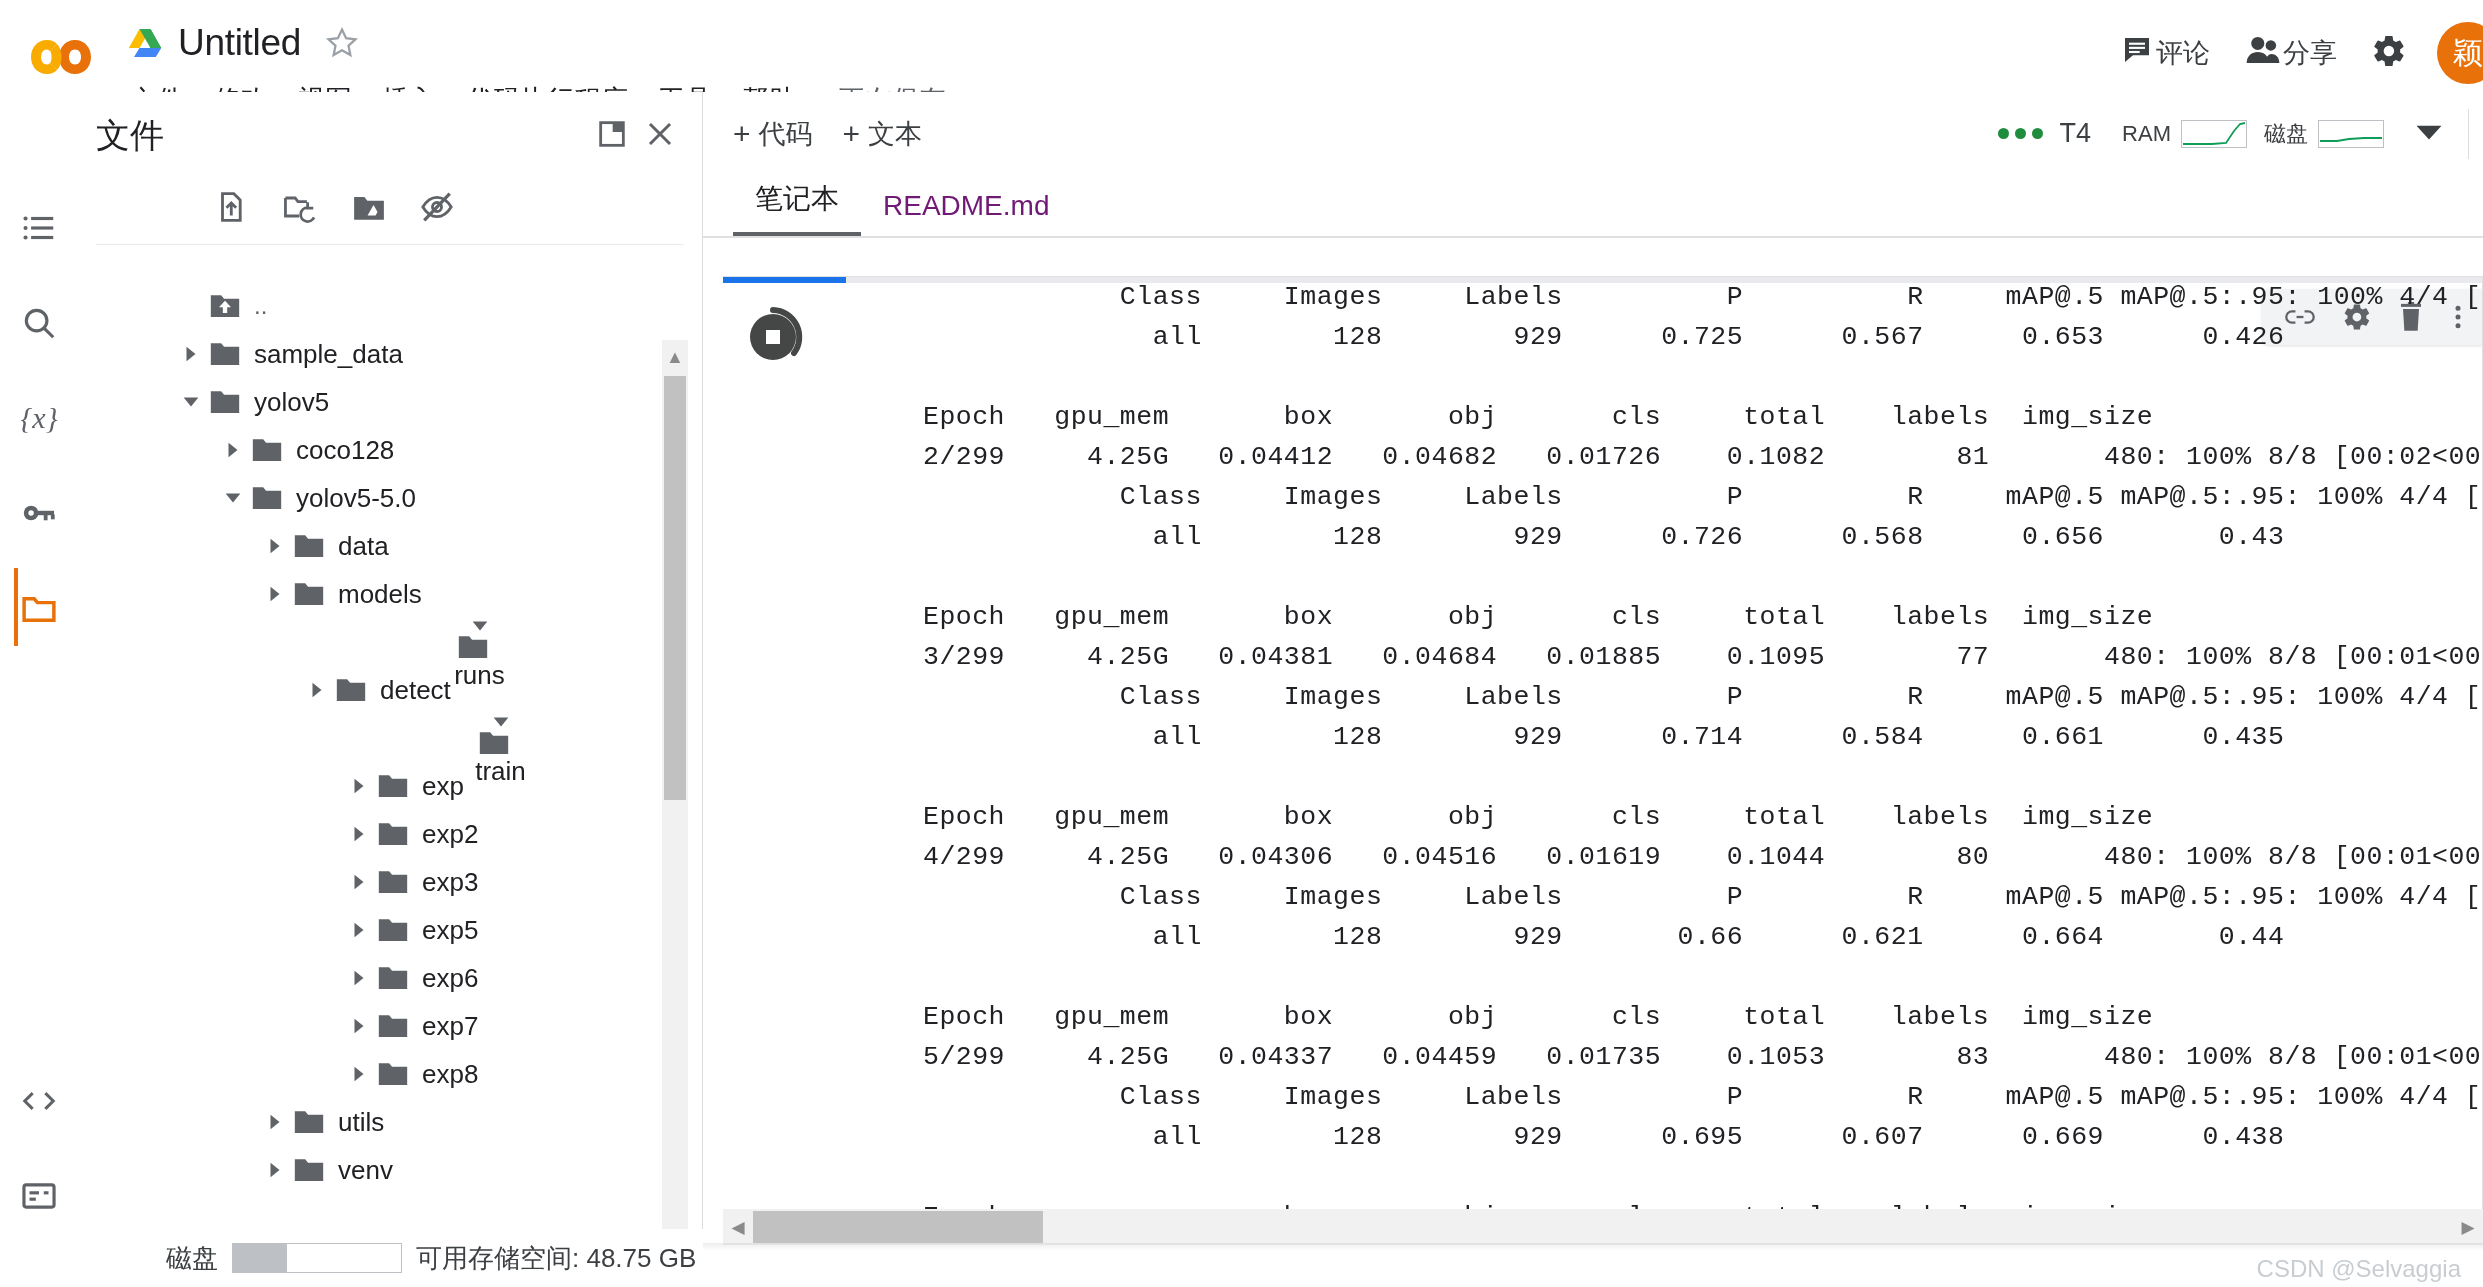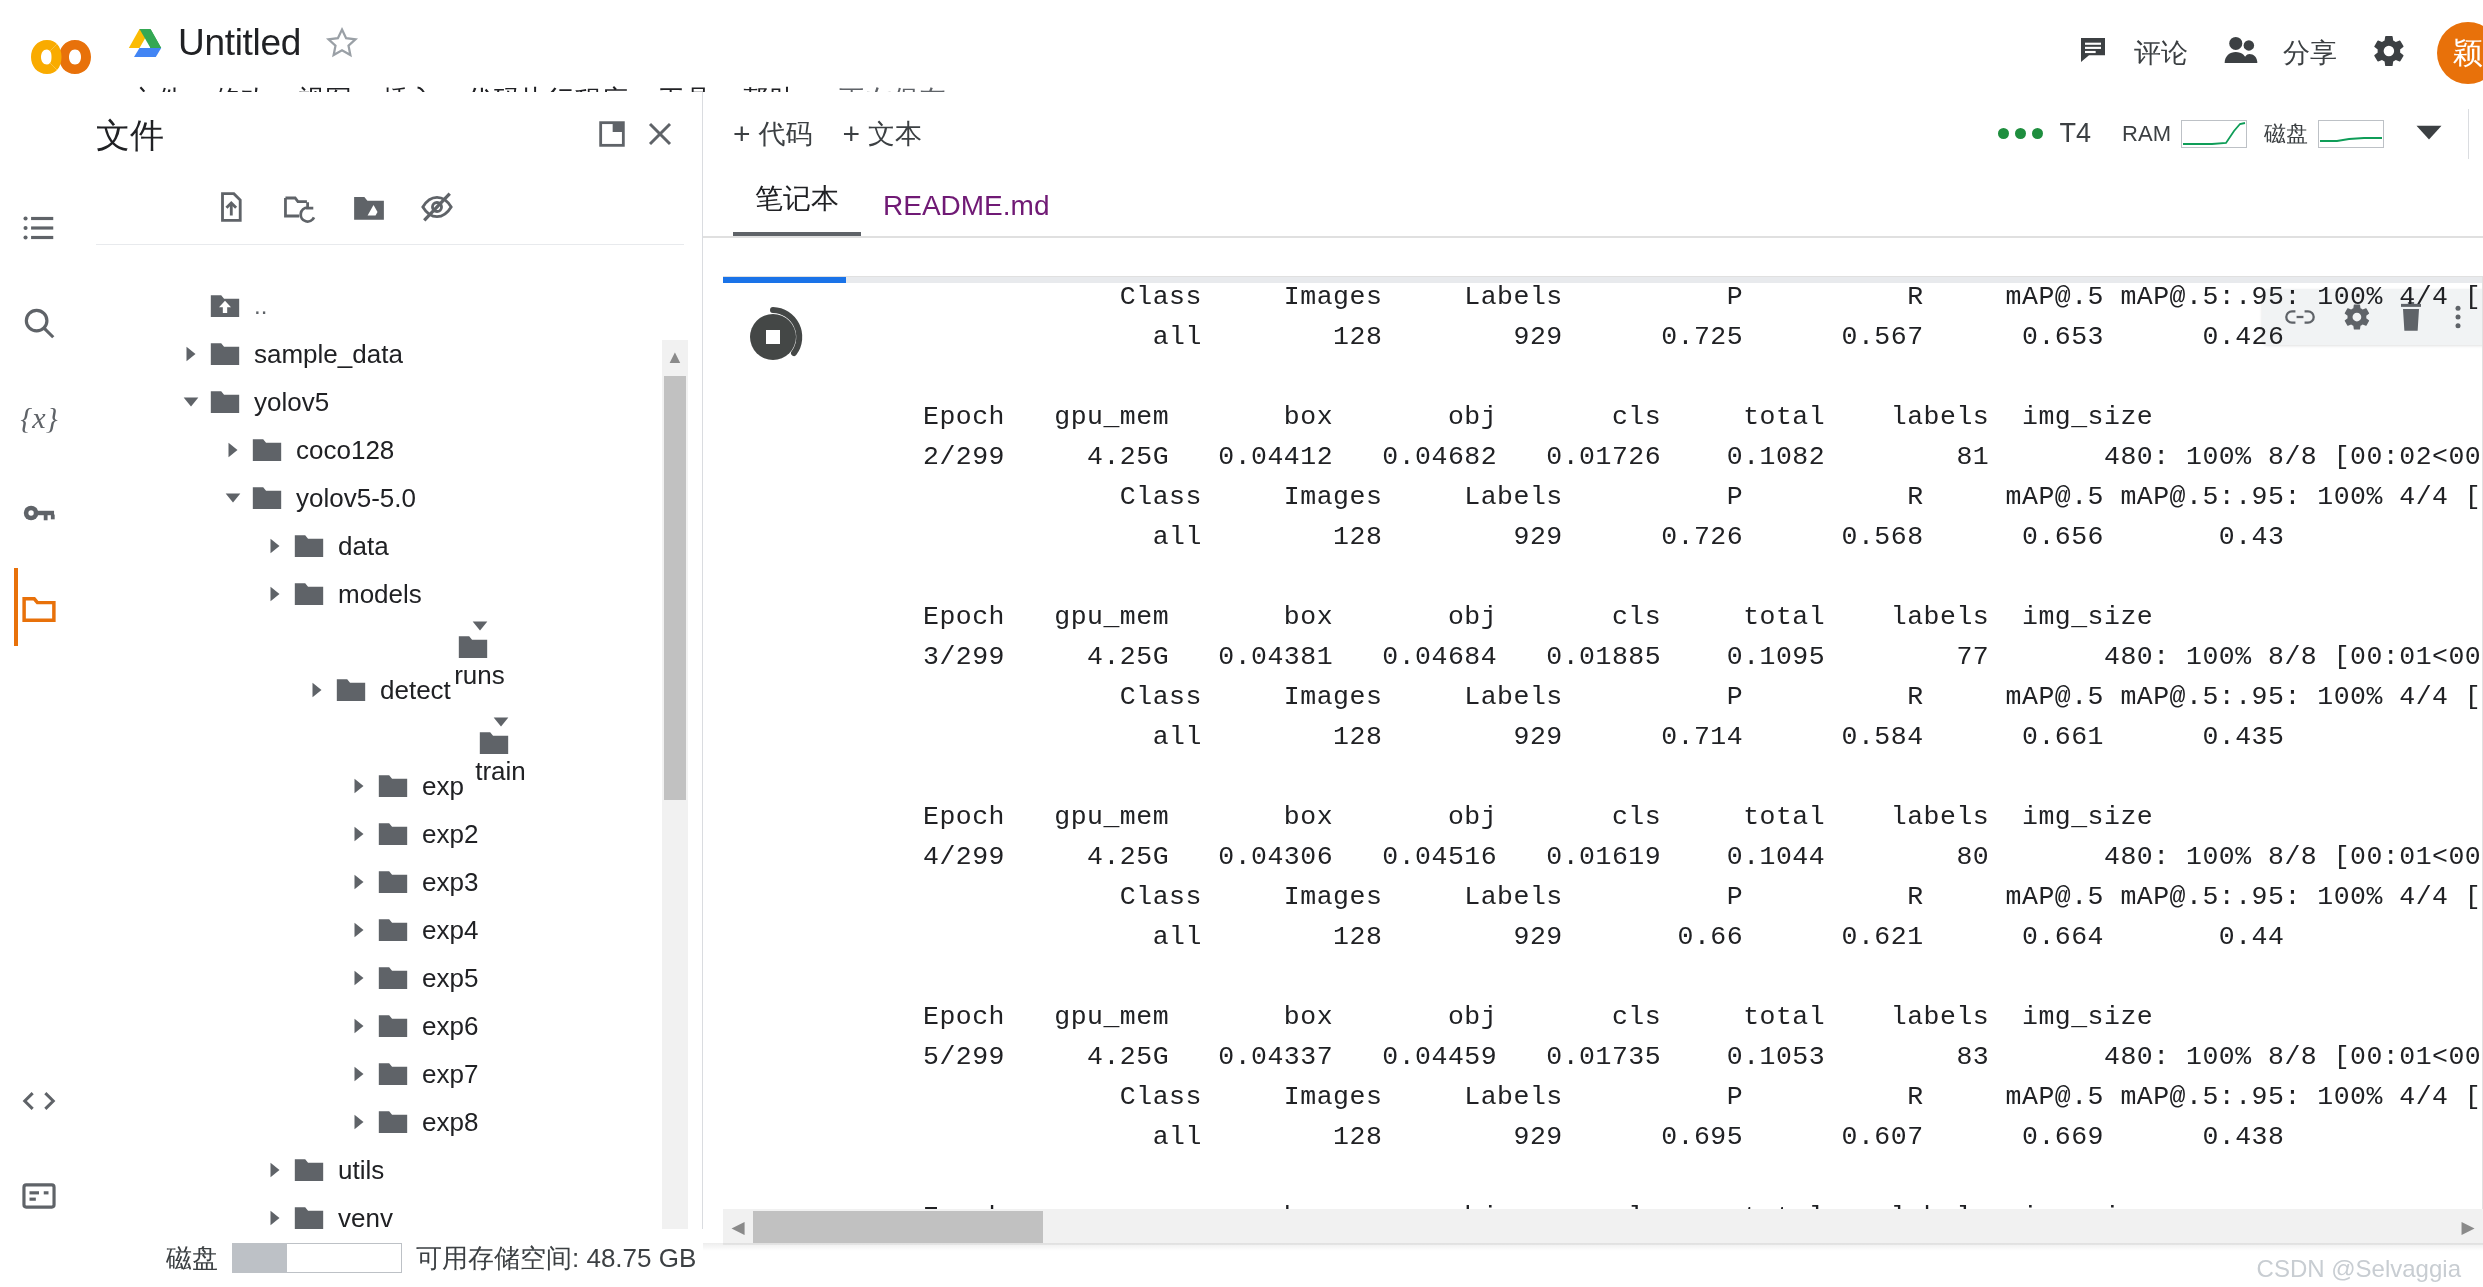--- a/index.html
+++ b/index.html
@@ -40,21 +40,21 @@
   }
   .menu-item.saving {
     color: #5f6368; text-decoration: underline; margin-left: 12px;
   }
 
   .topright {
     position: absolute; right: 0; top: 22px;
     display: flex; align-items: center; gap: 0;
   }
   .tr-btn {
-    display: flex; align-items: center; gap: 25px;
+    display: flex; align-items: center; gap: 3px;
     padding: 8px 18px; cursor: pointer;
     font-size: 27px; color: #3c4043; white-space: nowrap;
   }
   .gear-wrap { padding: 10px 16px; cursor: pointer; }
   .avatar {
     width: 62px; height: 62px; border-radius: 50%;
     background: #e8710a; color: #fff;
     display: flex; align-items: center; justify-content: center;
     font-size: 30px; margin-left: 14px; margin-right: -16px;
     overflow: hidden;
@@ -572,33 +572,20 @@
         <span class="tw">
           <svg width="16" height="18" viewBox="0 0 12 16" fill="#5f6368">
             <polygon points="2,1.5 10,8 2,14.5"></polygon>
           </svg>
         </span>
         <span class="folder-ico">
           <svg width="30" height="26" viewBox="0 0 22 19" fill="#5f6368">
             <path d="M0.6 1.6 h7.6 l2.1 2.6 h11.1 v13.4 H0.6 Z"></path>
           </svg>
         </span>
-        <span class="tree-label">exp4</span>
-      </div>
-      <div class="tree-row" style="padding-left: 262px;">
-        <span class="tw">
-          <svg width="16" height="18" viewBox="0 0 12 16" fill="#5f6368">
-            <polygon points="2,1.5 10,8 2,14.5"></polygon>
-          </svg>
-        </span>
-        <span class="folder-ico">
-          <svg width="30" height="26" viewBox="0 0 22 19" fill="#5f6368">
-            <path d="M0.6 1.6 h7.6 l2.1 2.6 h11.1 v13.4 H0.6 Z"></path>
-          </svg>
-        </span>
         <span class="tree-label">exp5</span>
       </div>
       <div class="tree-row" style="padding-left: 262px;">
         <span class="tw">
           <svg width="16" height="18" viewBox="0 0 12 16" fill="#5f6368">
             <polygon points="2,1.5 10,8 2,14.5"></polygon>
           </svg>
         </span>
         <span class="folder-ico">
           <svg width="30" height="26" viewBox="0 0 22 19" fill="#5f6368">

